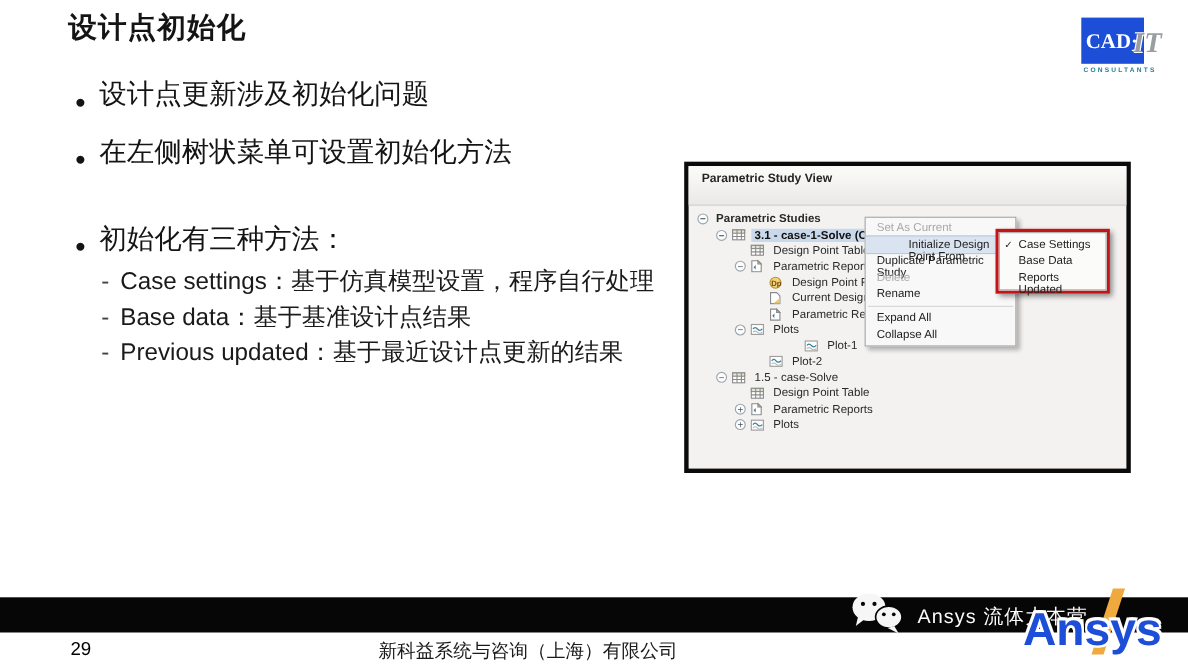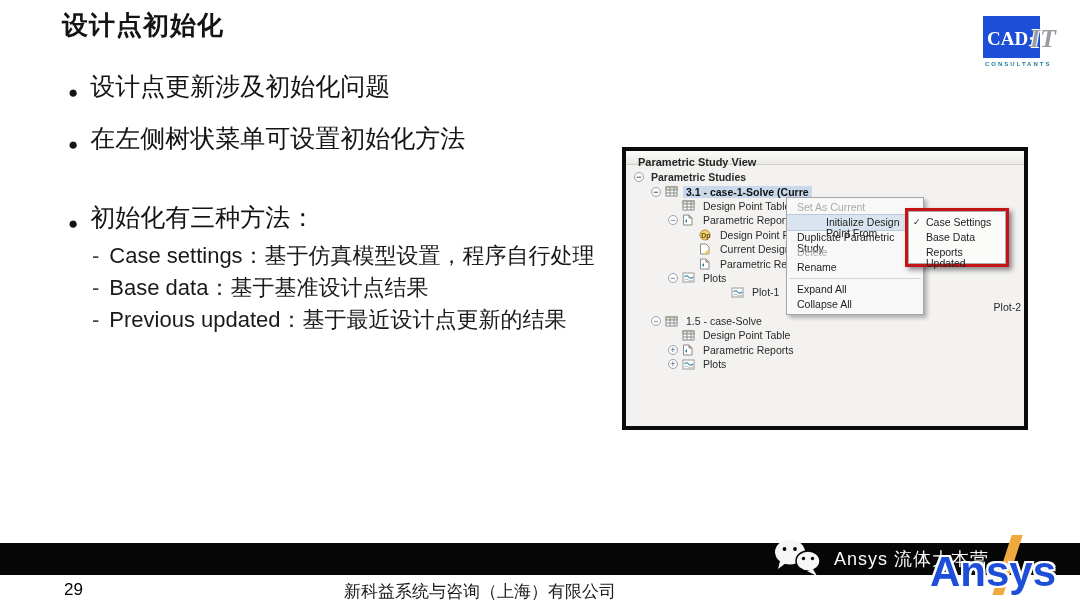--- a/index.html
+++ b/index.html
@@ -24,21 +24,21 @@
   .cadit-main{position:absolute;left:4px;top:12px;color:#fff;font-family:"Liberation Serif","DejaVu Serif",serif;
               font-weight:700;font-size:19px;letter-spacing:0;}
   .cadit-it{position:absolute;left:47px;top:8px;font-family:"Liberation Serif","DejaVu Serif",serif;
             font-style:italic;font-weight:700;font-size:26px;color:#9a9da2;
             text-shadow:1px 1px 0 #fff,-1px -1px 0 #fff;}
   .cadit-tag{position:absolute;left:2px;top:45px;font-size:6px;letter-spacing:2px;color:#1f7d97;font-weight:700;}
 
   
   .panel{position:absolute;left:622px;top:147px;width:398px;height:275px;background:#f3f2f0;
          border:4px solid #0b0b0b;}
-  .panel-header{height:14px;background:linear-gradient(#fcfcfb,#e9e8e5);border-bottom:1px solid #cfcecb;
+  .panel-header{height:36px;background:linear-gradient(#fcfcfb,#e9e8e5);border-bottom:1px solid #cfcecb;
                 font-size:11px;font-weight:700;color:#252525;padding:5px 0 0 12px;box-sizing:border-box;}
   .tree{position:relative;padding-top:5px;font-size:10.5px;color:#2a2a2a;}
   .trow{display:flex;align-items:center;height:14.4px;white-space:nowrap;}
   .trow.bold{font-weight:700;}
   .exp{display:inline-flex;align-items:center;justify-content:center;width:10px;height:10px;min-width:10px;
        border:1px solid #98a4ae;border-radius:50%;font-size:9px;line-height:8px;color:#49565e;
        background:#fdfdfd;margin-right:4px;box-sizing:border-box;}
   .exp.none{border:none;background:transparent;}
   .ticon{display:inline-flex;width:14px;min-width:14px;height:12px;margin-right:4px;align-items:center;}
   .tlabel{padding:0 3px;}
@@ -209,21 +209,21 @@
           <span class="exp none"></span>
           <span class="ticon">
             <svg width="13" height="11" viewBox="0 0 13 11">
               <rect x="1" y="1" width="11" height="9" fill="#fdfdfd" stroke="#9a9a9a"></rect>
               <path d="M2.5 5 Q4.5 2.5 6.5 5 T11 5" fill="none" stroke="#2e8099" stroke-width="1.1"></path>
               <path d="M2.5 8 Q4.5 6 6.5 8 T11 8" fill="none" stroke="#b9b9b9" stroke-width="1"></path>
             </svg>
           </span>
           <span class="tlabel">Plot-1</span>
         </div>
-        <div class="trow" style=" justify-content: space-between;">
+        <div class="trow" style="padding-left: 59px;">
           <span class="exp none"></span>
           <span class="ticon">
             <svg width="13" height="11" viewBox="0 0 13 11">
               <rect x="1" y="1" width="11" height="9" fill="#fdfdfd" stroke="#9a9a9a"></rect>
               <path d="M2.5 5 Q4.5 2.5 6.5 5 T11 5" fill="none" stroke="#2e8099" stroke-width="1.1"></path>
               <path d="M2.5 8 Q4.5 6 6.5 8 T11 8" fill="none" stroke="#b9b9b9" stroke-width="1"></path>
             </svg>
           </span>
           <span class="tlabel">Plot-2</span>
         </div>

